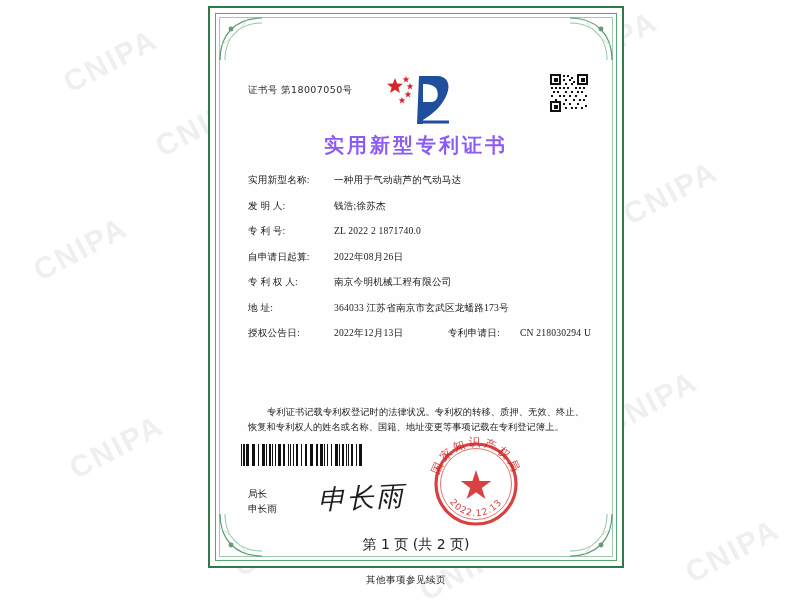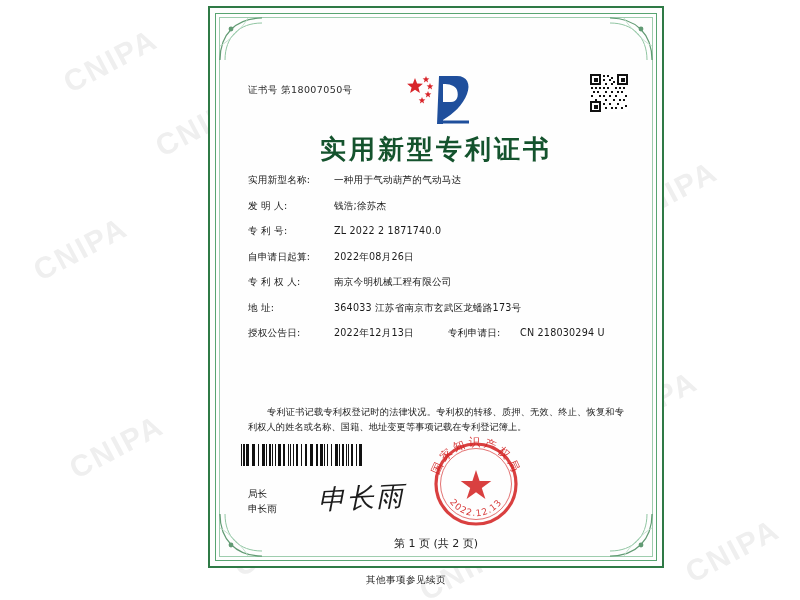--- a/index.html
+++ b/index.html
@@ -29,21 +29,21 @@
     transform: rotate(-28deg);
     user-select: none;
     font-family: "Liberation Sans", sans-serif;
   }
 
   
   #sheet {
     position: absolute;
     left: 208px;
     top: 6px;
-    width: 456px;
+    width: 416px;
     height: 562px;
     background: #fefefe;
     box-sizing: border-box;
   }
 
   
   #border-outer {
     position: absolute;
     left: 0; top: 0; right: 0; bottom: 0;
     border: 2px solid #2f7a46;
@@ -105,41 +105,42 @@
     width: 74px;
     height: 56px;
   }
 
   #title {
     position: absolute;
     left: 0;
     right: 0;
     top: 108px;
     text-align: center;
-    font-size: 26px;
+    font-size: 20px;
     letter-spacing: 3px;
-    color: #14532d;
+    color: #8b5cf6;
     font-family: "DejaVu Sans", "Liberation Sans", sans-serif;
     font-weight: bold;
   }
 
   
   .fields {
     position: absolute;
     left: 22px;
     right: 22px;
     top: 150px;
     font-size: 9.6px;
     color: #1a1a1a;
   }
   .row {
     display: flex;
     align-items: baseline;
     margin-bottom: 12.5px;
     white-space: nowrap;
+    font-family: Liberation Serif, serif;
   }
   .row .lbl {
     width: 86px;
     flex: 0 0 86px;
     letter-spacing: .2px;
   }
   .row .val { flex: 1 1 auto; letter-spacing: .2px; }
 
   .row-split { display: flex; align-items: flex-start; white-space: nowrap; }
   .row-split .seg { display: flex; align-items: baseline; }
@@ -198,21 +199,21 @@
     width: 108px;
     height: 108px;
   }
 
   #page-num {
     position: absolute;
     left: 0;
     right: 0;
     top: 512px;
     text-align: center;
-    font-size: 11px;
+    font-size: 14px;
     color: #222;
   }
 
   #footer-note {
     position: absolute;
     left: 0;
     right: 0;
     top: 574px;
     text-align: center;
     font-size: 9.5px;

